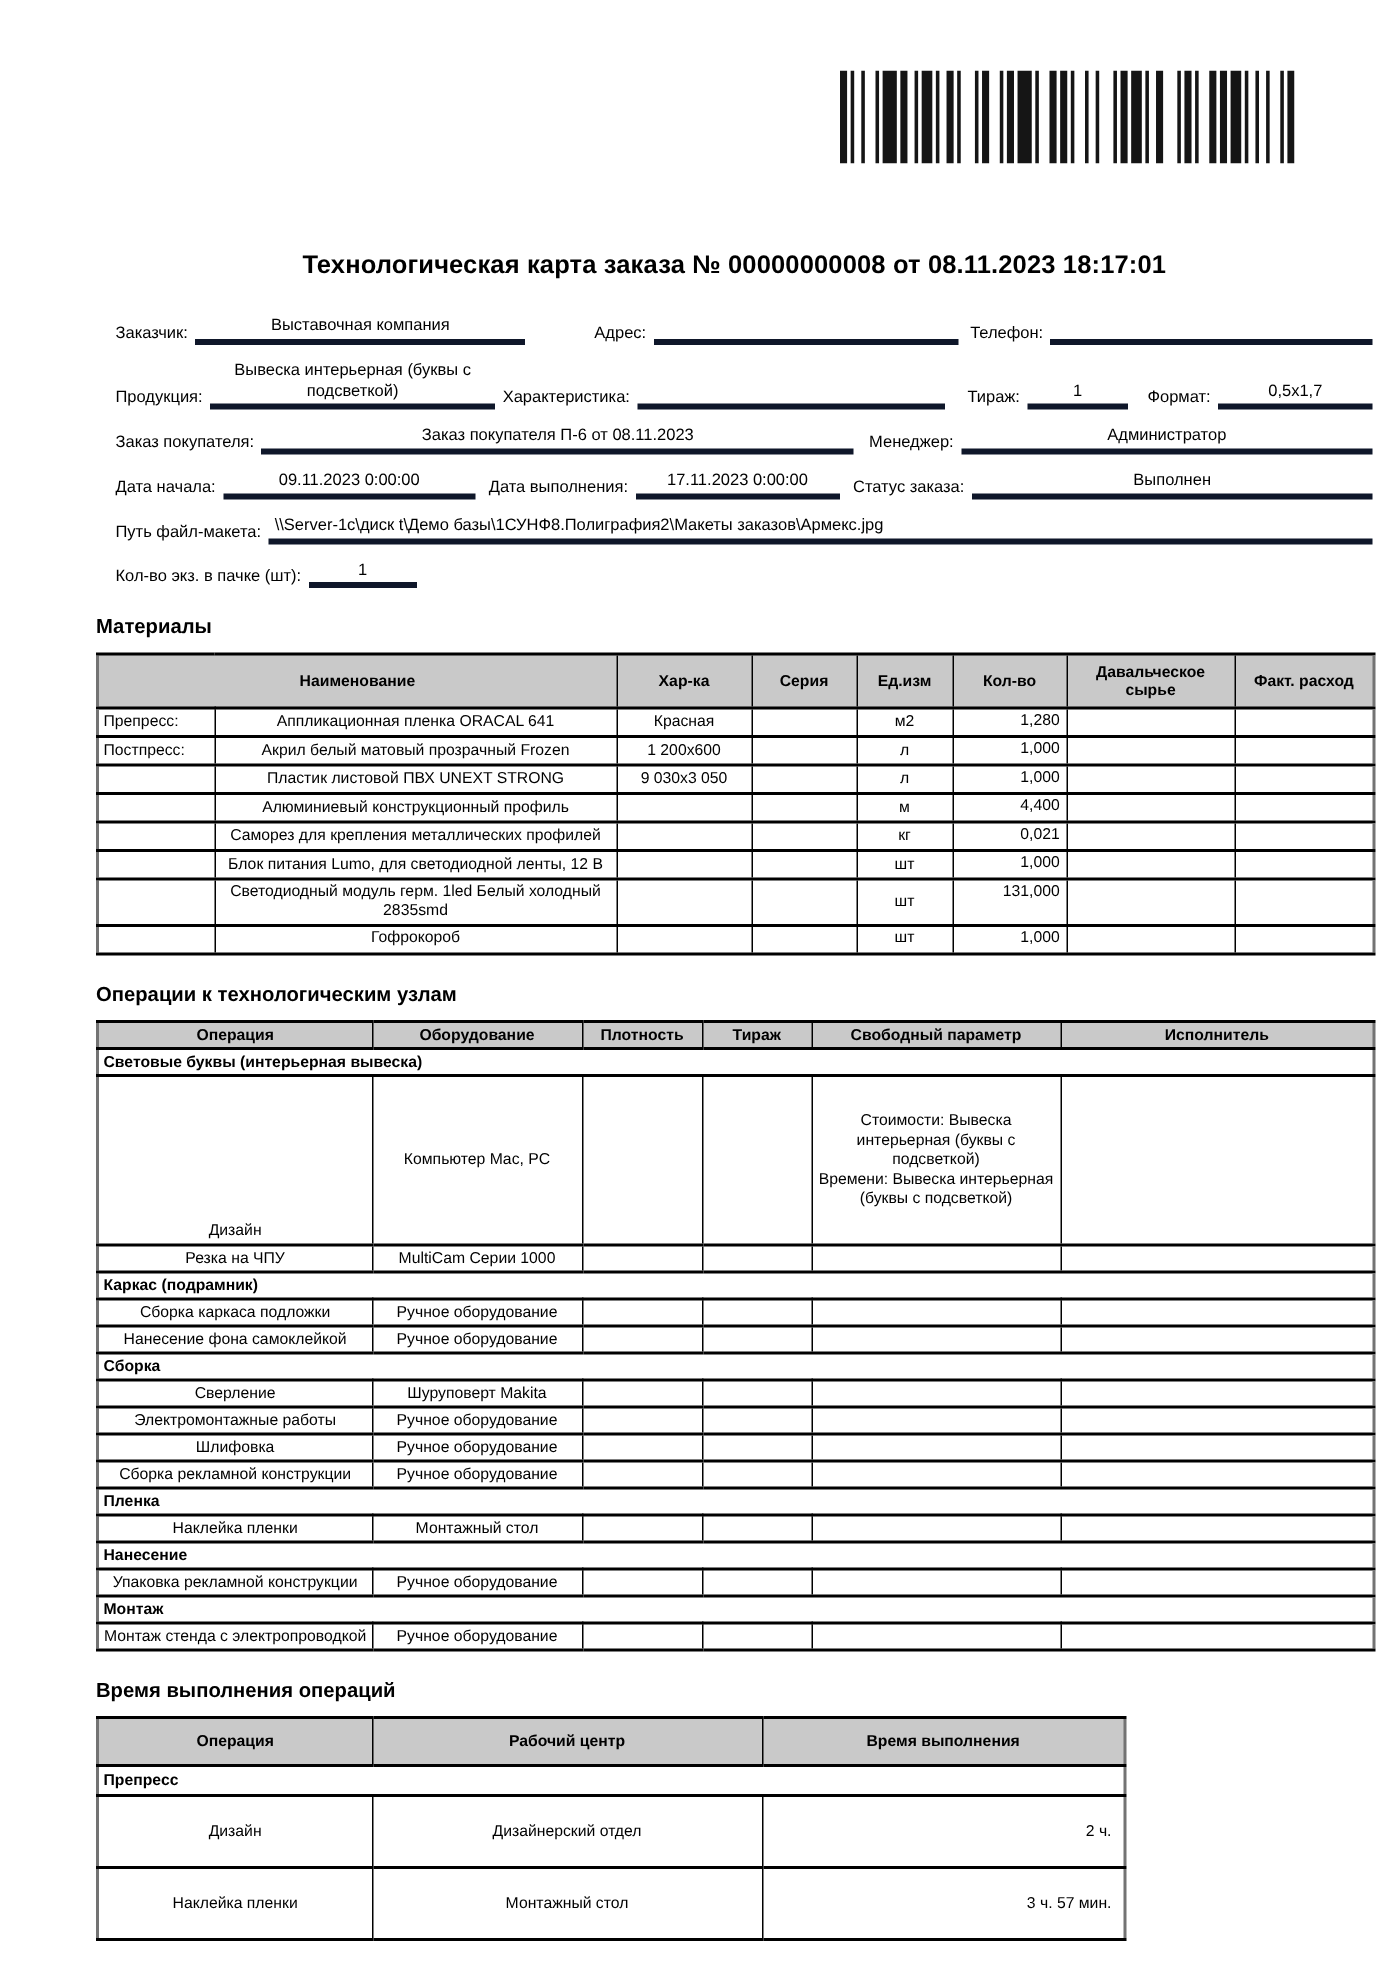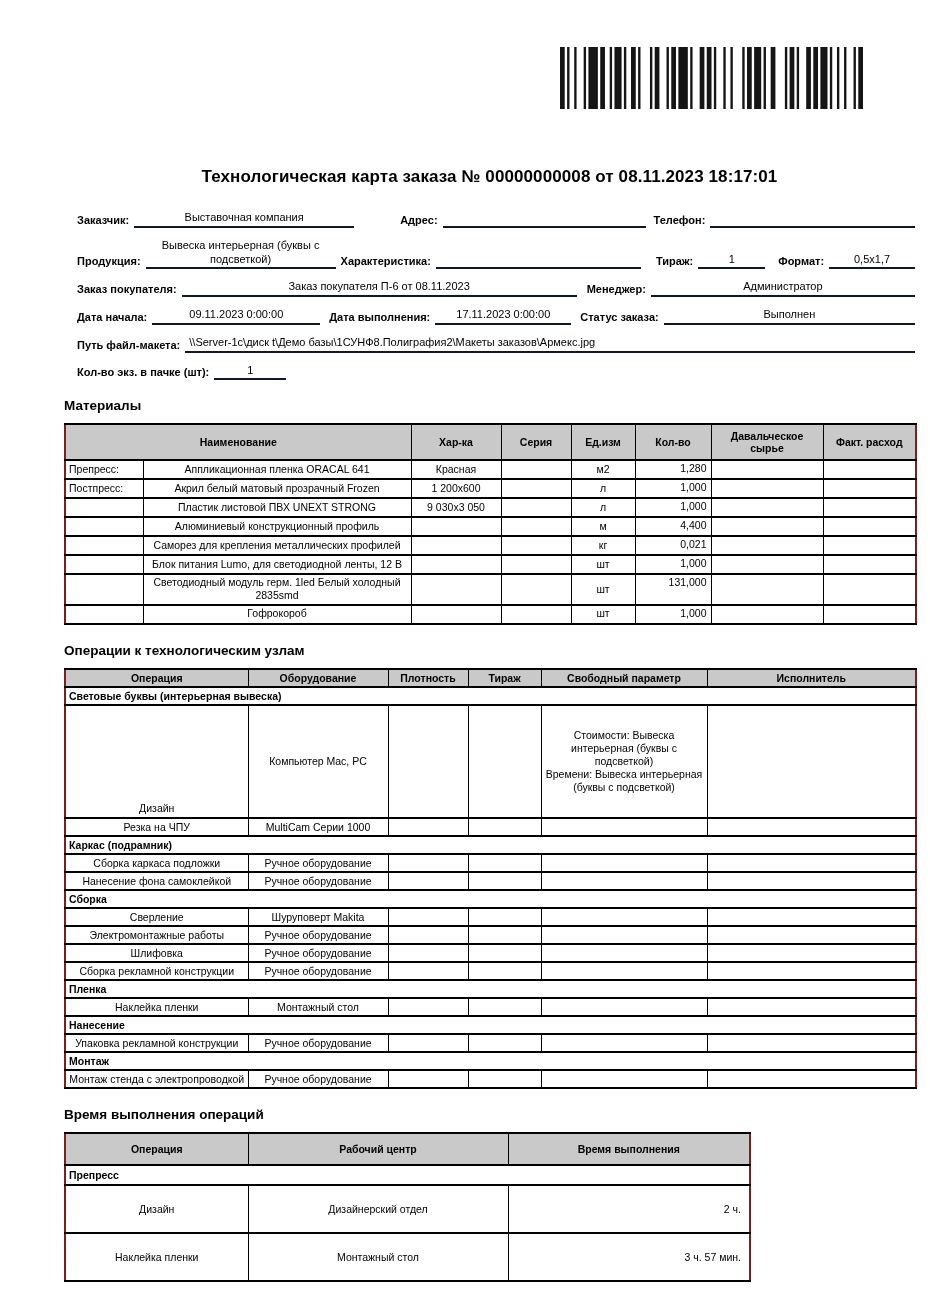--- a/index.html
+++ b/index.html
@@ -13,37 +13,37 @@
   
   .barcode { position:absolute; left:496px; top:47px; width:303px; height:62px; }
   .barcode svg { width:100%; height:100%; display:block; }
 
   
   .title { padding-top:167px; margin:0; font-size:17px; font-weight:bold; text-align:center; letter-spacing:0.1px; }
 
   
   .fields { margin-top:24px; padding-left:13px; font-size:11px; }
   .frow { display:flex; align-items:flex-end; margin-bottom:11px; }
-  .flabel { font-weight:bold; white-space:nowrap; margin-right:5px; padding-bottom:2px; }
+  .flabel { font-weight:normal; white-space:nowrap; margin-right:5px; padding-bottom:2px; }
   .uv {
-    display:inline-block; border-bottom:2px solid #0f172a; text-align:center;
+    display:inline-block; border-bottom:4px solid #0f172a; text-align:center;
     min-height:14px; padding:0 2px 1px 2px; box-sizing:border-box; line-height:1.25;
   }
   .uv.left { text-align:left; padding-left:4px; }
   .grow { flex:1 1 auto; }
   .w220{width:220px} .w203{width:203px} .w190{width:190px} .w205{width:205px}
   .w67{width:67px} .w395{width:395px} .w168{width:168px} .w136{width:136px} .w72{width:72px}
   .ml46{margin-left:46px} .ml8{margin-left:8px} .ml5{margin-left:5px} .ml15{margin-left:15px}
   .ml13{margin-left:13px} .ml10{margin-left:10px} .ml9{margin-left:9px}
 
   
   .sec { font-size:13.5px; font-weight:bold; margin:18px 0 10px 0; }
 
   
-  table { border-collapse:collapse; table-layout:fixed; width:851px; font-size:10.5px; border:2px solid #7f1d1d; }
+  table { border-collapse:collapse; table-layout:fixed; width:851px; font-size:10.5px; border:2px solid #737373; }
   th {
     background:#c9c9c9; font-weight:bold; text-align:center; vertical-align:middle;
     border:1px solid #000; border-top-width:2px; border-bottom-width:2px; padding:2px 2px; line-height:1.2;
   }
   td {
     border:1px solid #000; border-top-width:2px; border-bottom-width:2px;
     padding:1px 3px; text-align:center; vertical-align:middle; line-height:1.25; overflow:hidden;
   }
   .t1 thead th { height:30px; }
   .t1 tbody td { height:15px; }

